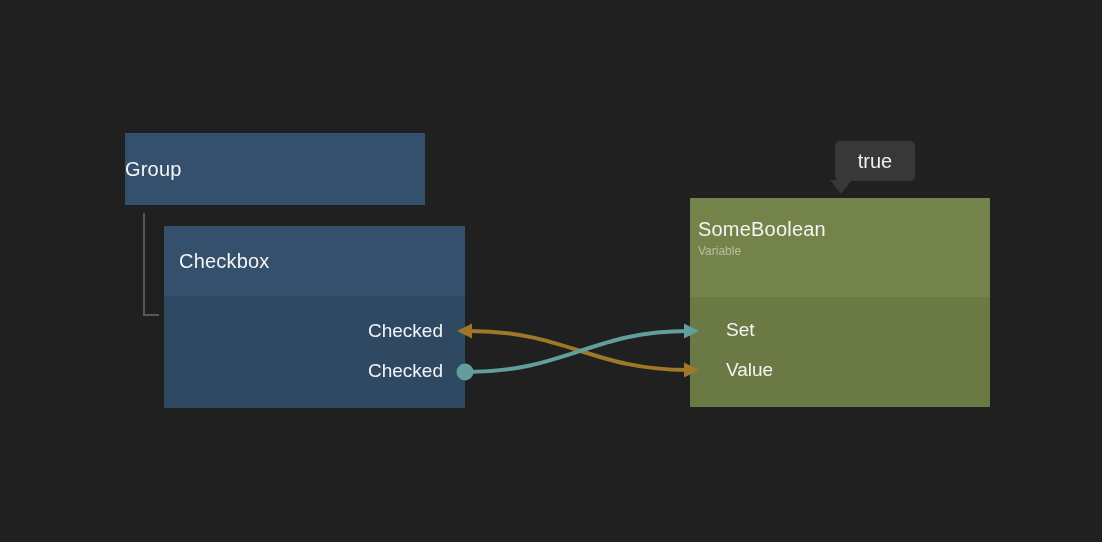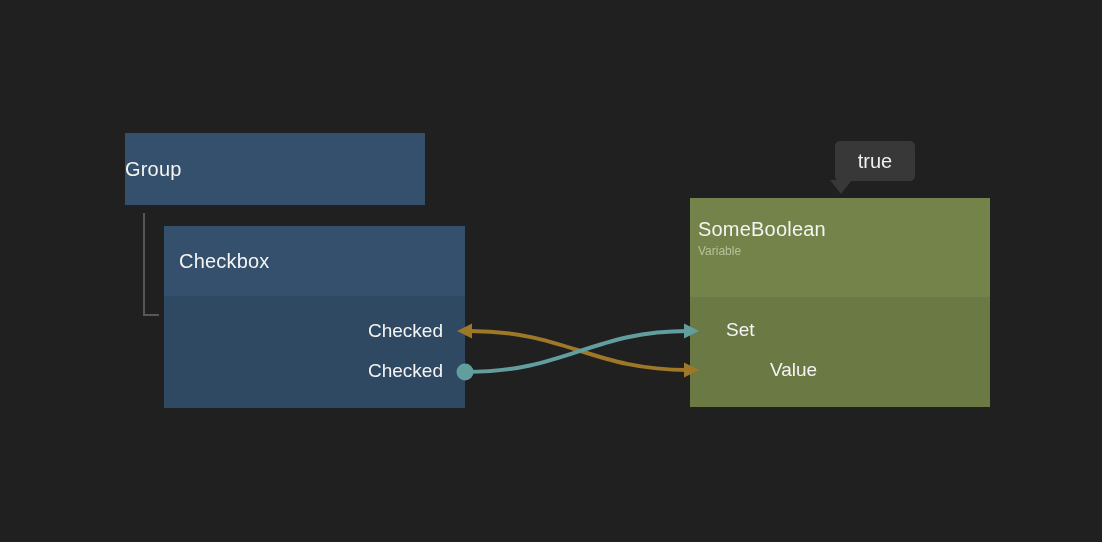--- a/index.html
+++ b/index.html
@@ -59,21 +59,21 @@
     color: #f4f4f4;
     font-size: 19px;
     line-height: 24px;
     white-space: nowrap;
   }
   .port.out { right: 22px; text-align: right; }
   .port.in  { left: 36px; }
   .port.row1 { top: 23px; }
   .port.row2 { top: 63px; }
   .port.grow1 { top: 21px; }
-  .port.grow2 { top: 61px; margin-left: 44px; }
+  .port.grow2 { top: 61px; }
   
   .variable-node {
     left: 690px; top: 198px;
     width: 300px; height: 209px;
     background: #6b7a44;
   }
   .variable-node .node-header {
     height: 99px;
     background: #74834a;
     padding: 20px 0 0 8px;

